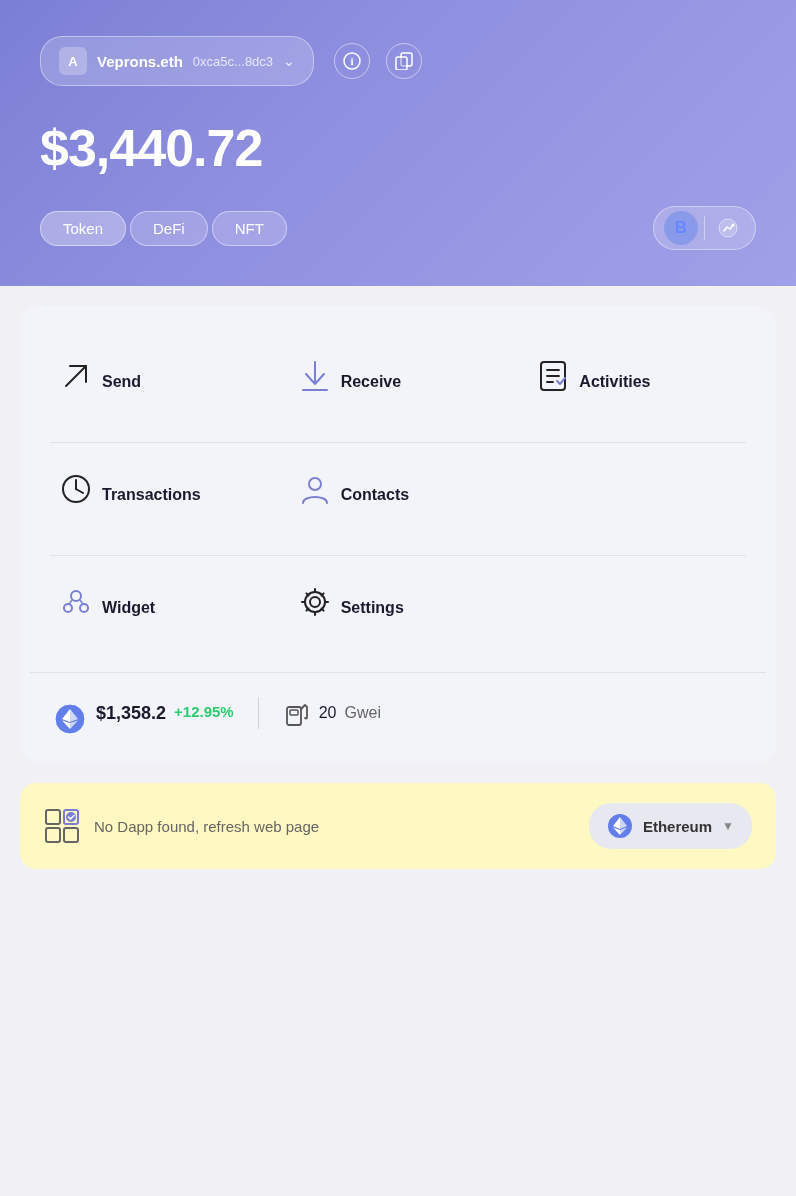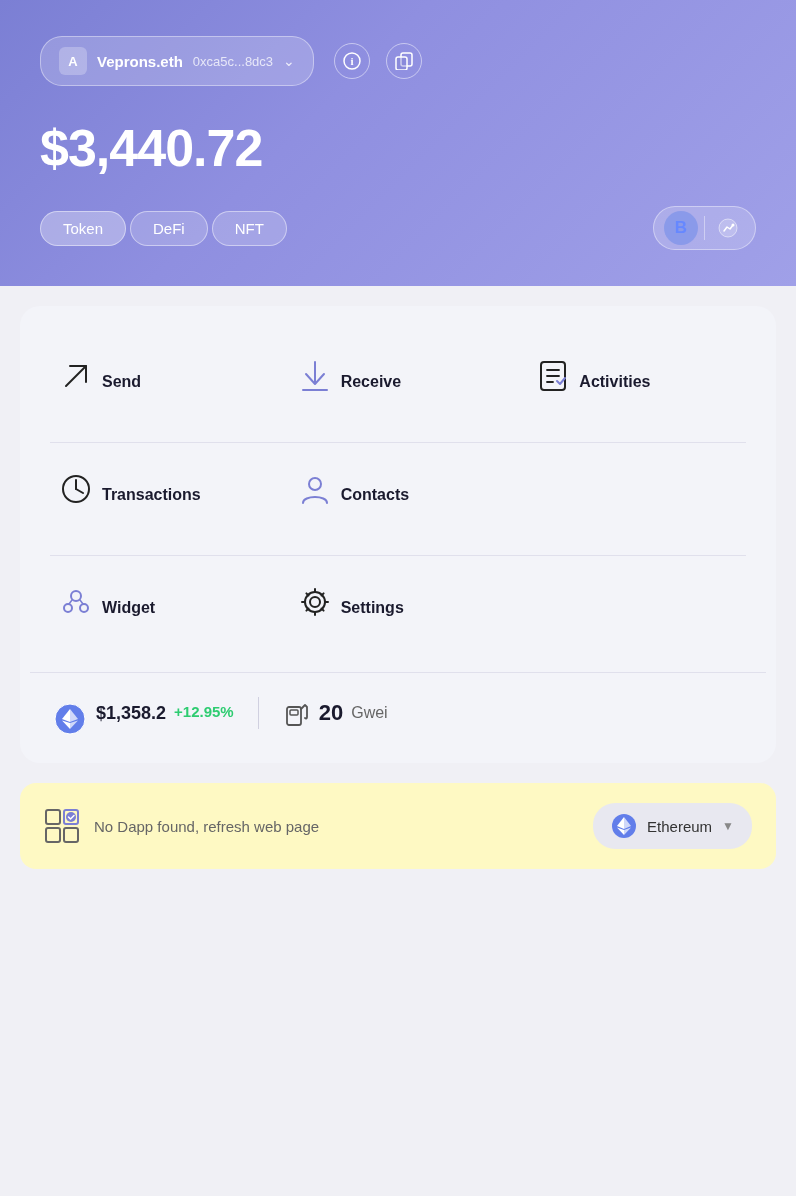--- a/index.html
+++ b/index.html
@@ -224,22 +224,22 @@
       margin: 0 24px;
     }
 
     .gas-section {
       display: flex;
       align-items: center;
       gap: 8px;
     }
 
     .gas-amount {
-      font-size: 22px;
-      font-weight: 700;
+      font-size: 16px;
+      font-weight: 400;
       color: #1a1a2e;
     }
 
     .gas-unit {
       font-size: 16px;
       color: #666;
       font-weight: 400;
     }
 
     
@@ -274,21 +274,21 @@
       border-radius: 22px;
       padding: 10px 18px;
       display: flex;
       align-items: center;
       gap: 10px;
       cursor: pointer;
     }
 
     .eth-selector-text {
       font-size: 15px;
-      font-weight: 400;
+      font-weight: 700;
       color: #333;
     }
 
     .dropdown-arrow {
       color: #888;
       font-size: 12px;
     }
 
     
     svg {

